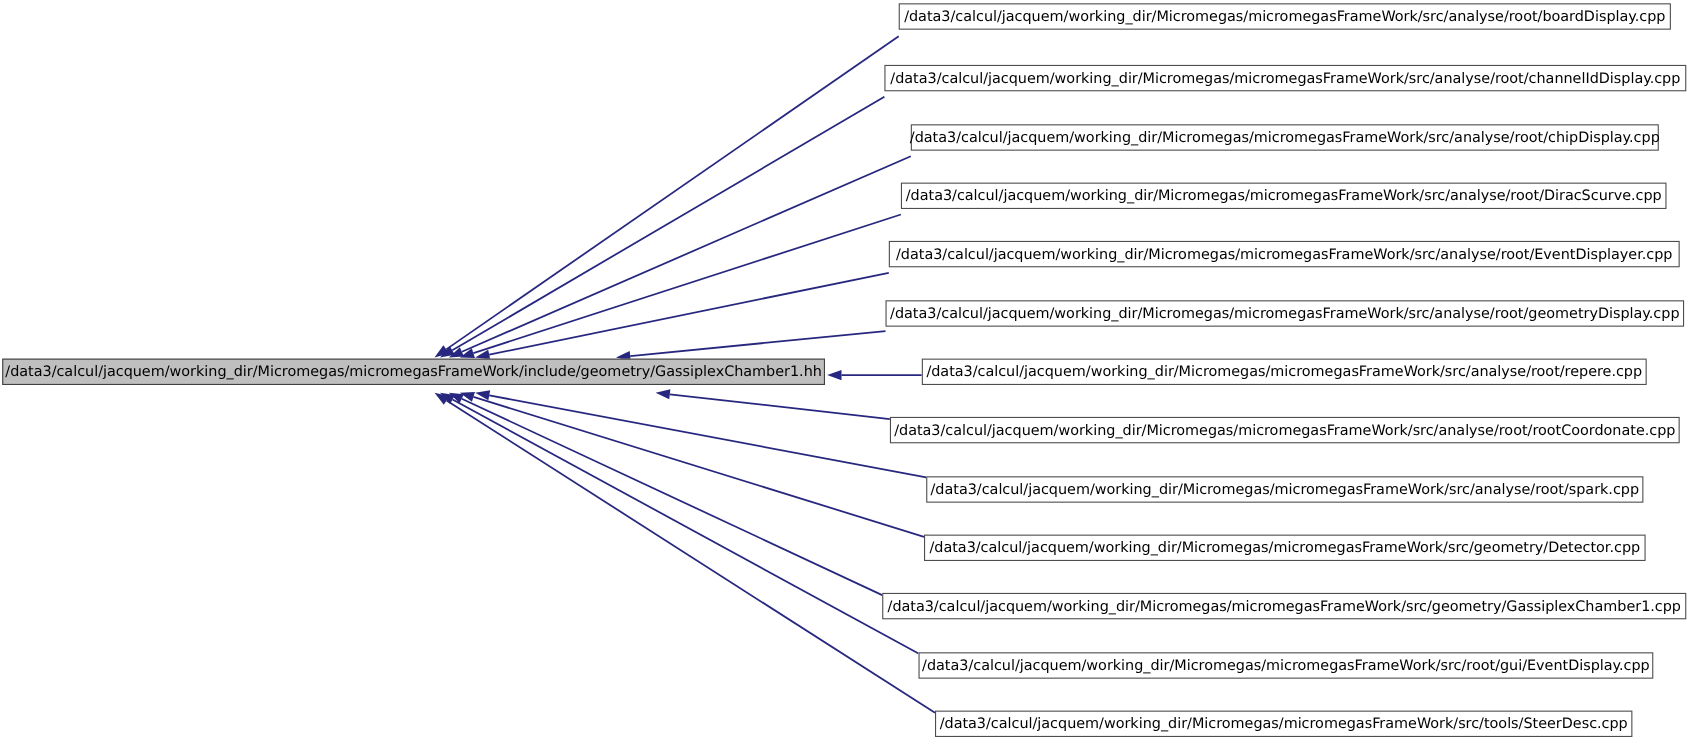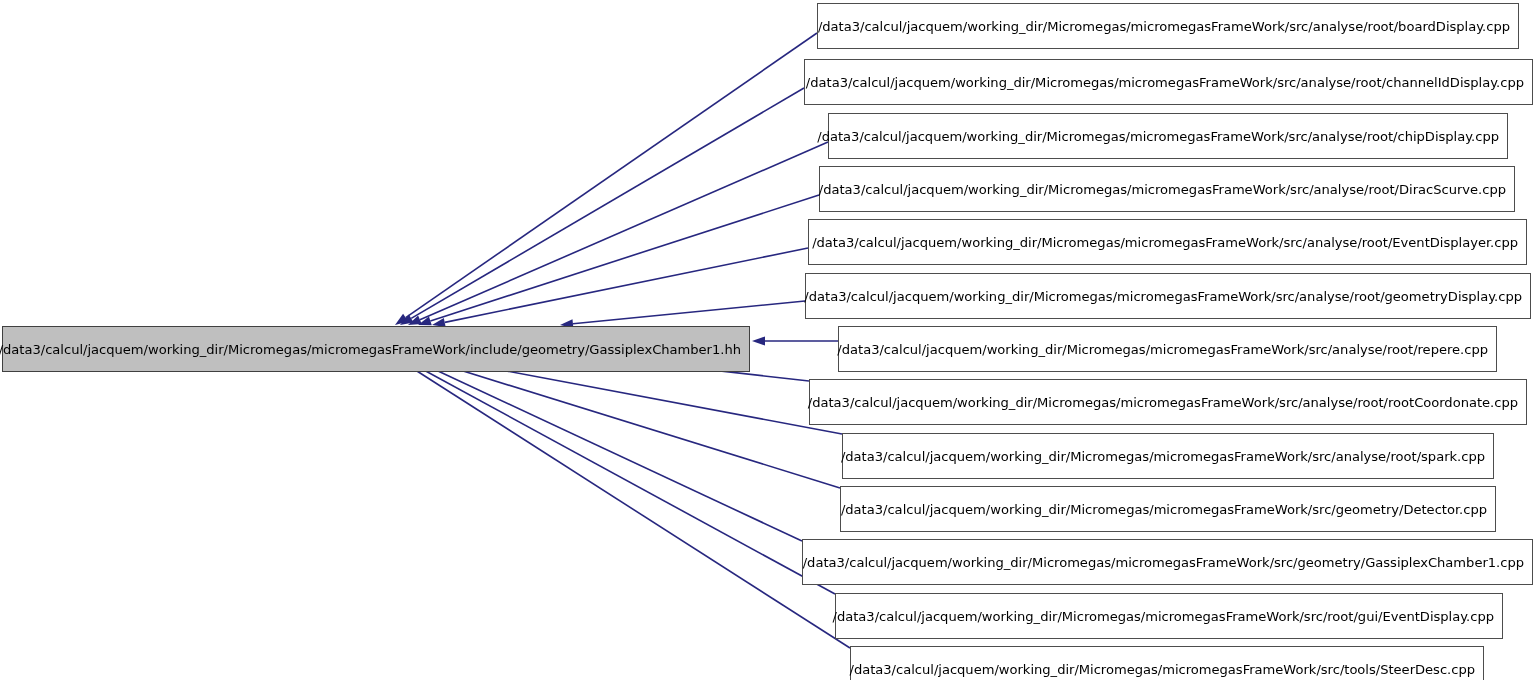--- a/index.html
+++ b/index.html
@@ -24,22 +24,22 @@
     top: 0;
     width: 1539px;
     height: 680px;
     pointer-events: none;
   }
   .graph-node {
     position: absolute;
     box-sizing: border-box;
     display: flex;
     align-items: center;
-    justify-content: flex-end;
-    height: 46px;
+    justify-content: center;
+    height: 24px;
     border: 1px solid #4d4d4d;
     background: #ffffff;
     white-space: nowrap;
     z-index: 5;
   }
   .graph-node .node-label {
     font-family: "DejaVu Sans", sans-serif;
     font-size: 13.1px;
     line-height: 15px;
     color: #000000;

